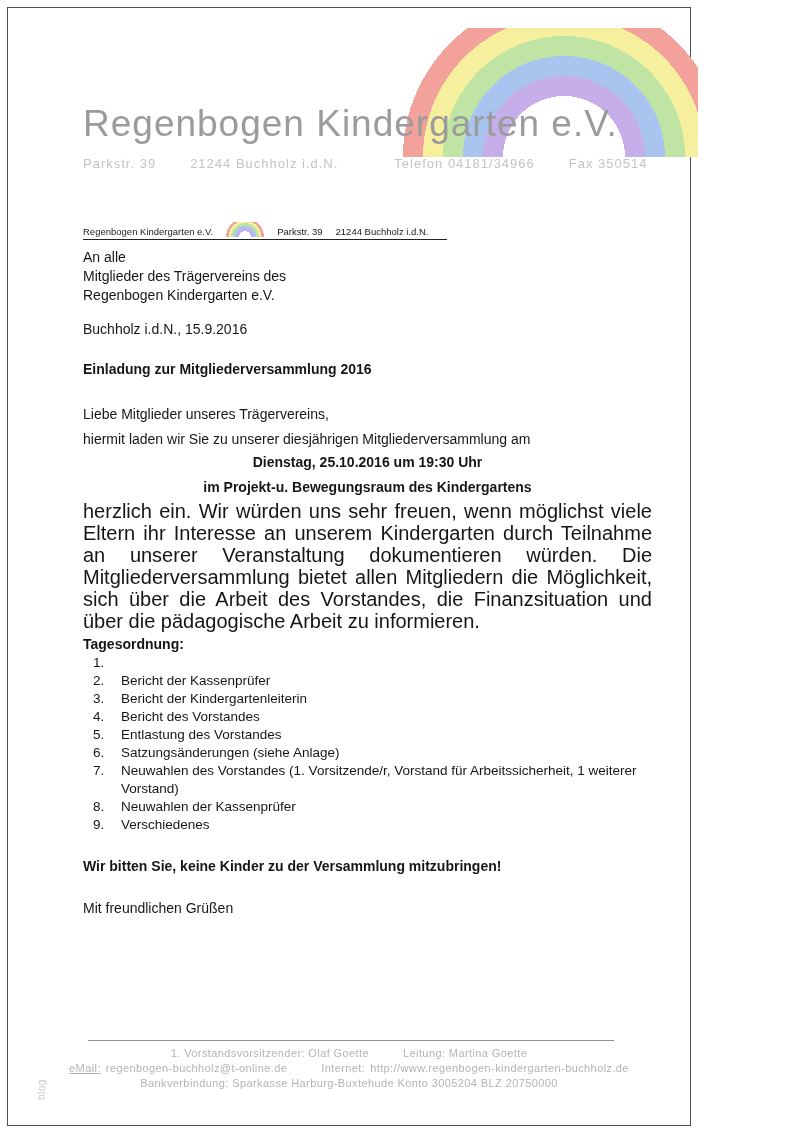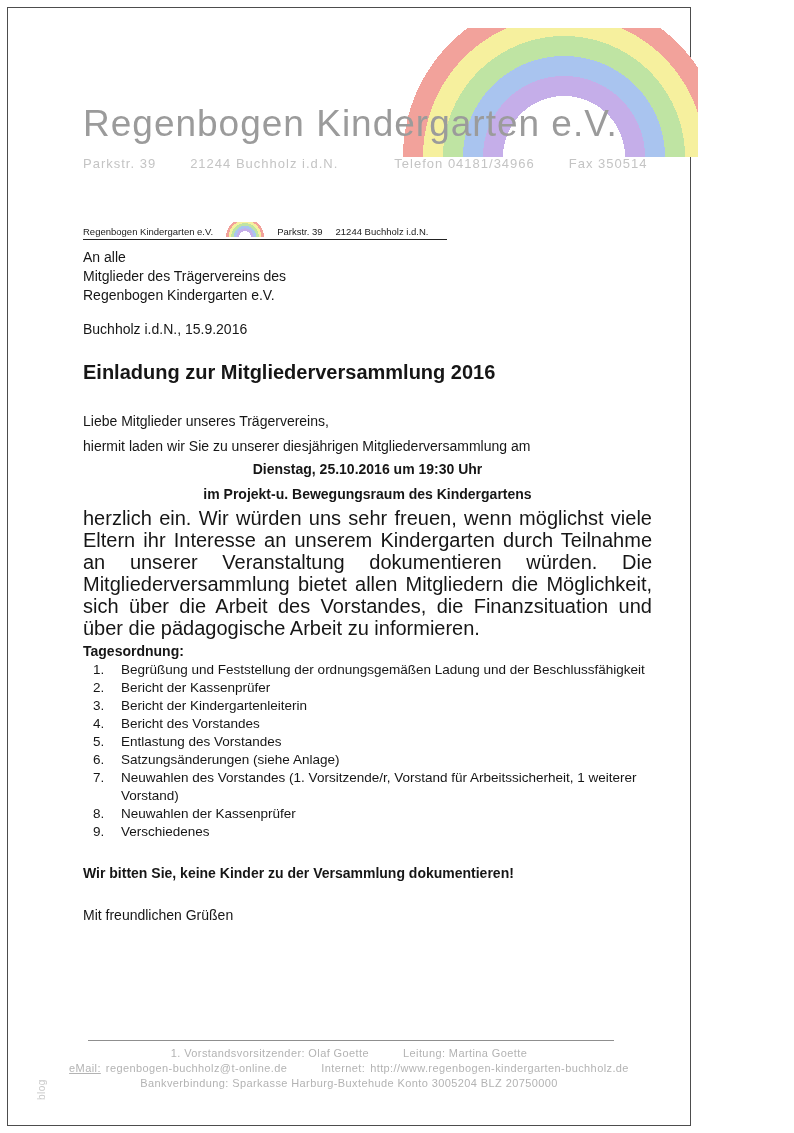--- a/index.html
+++ b/index.html
@@ -67,21 +67,21 @@
       #bfe4a3 11.2px 13.8px,
       #f6f09e 13.8px 16.4px,
       #f2a29b 16.4px 19px,
       rgba(0,0,0,0) 19px);
   }
 
   .recipient { margin-top:8px; font-size:14px; line-height:19px; }
 
   .date-line { margin-top:16px; text-align:left; font-size:14px; }
 
-  .subject { margin-top:24px; font-size:20px; font-weight:bold; }
+  .subject { margin-top:24px; font-size:14px; font-weight:bold; }
 
   .salutation { margin-top:29px; font-size:14px; }
   .intro { margin-top:9px; font-size:14px; }
 
   .event-line {
     text-align:center; font-weight:bold; font-size:14px;
   }
   .event-line.first { margin-top:7px; }
   .event-line.second { margin-top:9px; }
 
@@ -176,21 +176,20 @@
 
     <div class="event-line first">Dienstag, 25.10.2016 um 19:30 Uhr</div>
     <div class="event-line second">im Projekt-u. Bewegungsraum des Kindergartens</div>
 
     <div class="body-par">herzlich ein. Wir würden uns sehr freuen, wenn möglichst viele Eltern ihr Interesse an unserem Kindergarten durch Teilnahme an unserer Veranstaltung dokumentieren würden. Die Mitgliederversammlung bietet allen Mitgliedern die Möglichkeit, sich über die Arbeit des Vorstandes, die Finanzsituation und über die pädagogische Arbeit zu informieren.</div>
 
     <div class="agenda-heading">Tagesordnung:</div>
     <div class="agenda">
       <div class="agenda-item">
         <span class="num">1.</span>
-        <span class="txt">Begrüßung und Feststellung der ordnungsgemäßen Ladung und der Beschlussfähigkeit</span>
       </div>
       <div class="agenda-item">
         <span class="num">2.</span>
         <span class="txt">Bericht der Kassenprüfer</span>
       </div>
       <div class="agenda-item">
         <span class="num">3.</span>
         <span class="txt">Bericht der Kindergartenleiterin</span>
       </div>
       <div class="agenda-item">
@@ -213,21 +212,21 @@
         <span class="num">8.</span>
         <span class="txt">Neuwahlen der Kassenprüfer</span>
       </div>
       <div class="agenda-item">
         <span class="num">9.</span>
         <span class="txt">Verschiedenes</span>
       </div>
     </div>
 
 
-    <div class="emphasis">Wir bitten Sie, keine Kinder zu der Versammlung dokumentieren!</div>
+    <div class="emphasis">Wir bitten Sie, keine Kinder zu der Versammlung mitzubringen!</div>
 
     <div class="closing">Mit freundlichen Grüßen</div>
 
   </div>
 
   <div class="footer-rule"></div>
   <div class="footer">
     <div class="f-row">
       <span>1. Vorstandsvorsitzender: Olaf Goette</span>
       <span>Leitung: Martina Goette</span>

